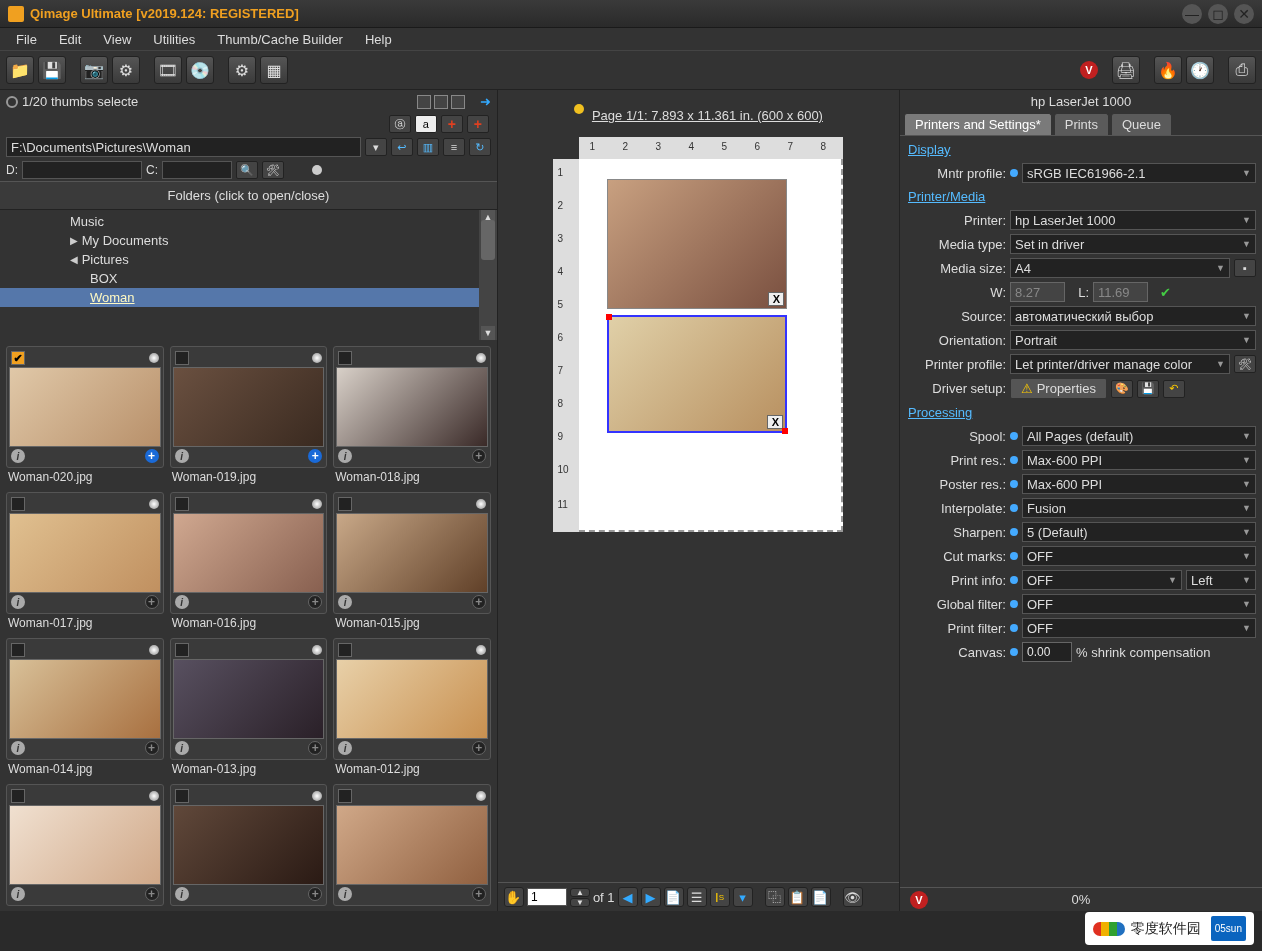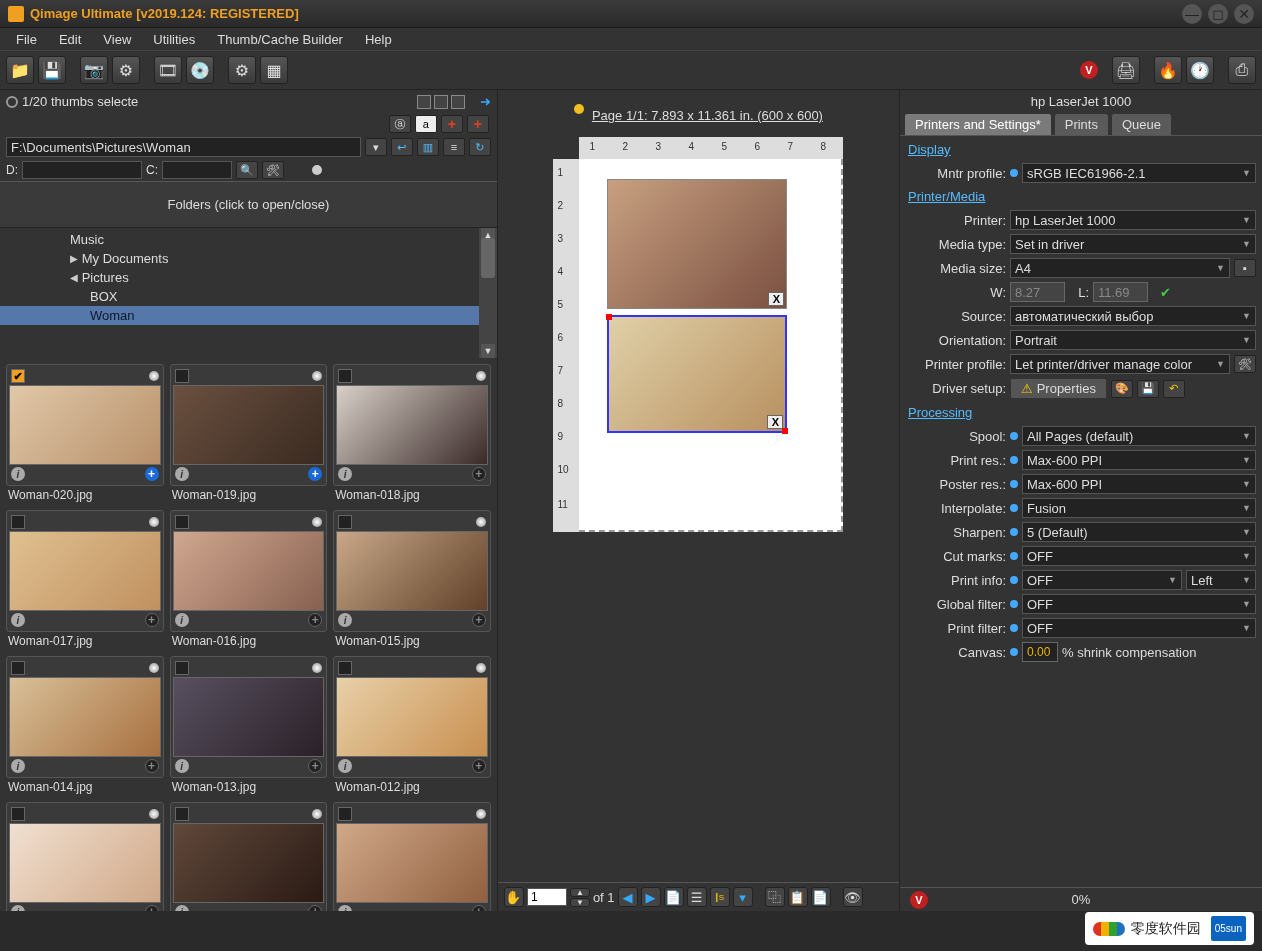--- a/index.html
+++ b/index.html
@@ -33,26 +33,26 @@
 .lrow input[type=text] { background:#222; border:1px solid #555; color:#ddd; padding:1px 3px; height:18px; font-size:12px; }
 .pathbox { flex:1; background:#222; border:1px solid #555; color:#ddd; padding:2px 4px; height:20px; font-size:13px; }
 .smbtn { width:22px; height:18px; background:#444; border:1px solid #222; border-radius:2px; display:flex; align-items:center; justify-content:center; cursor:pointer; font-size:11px; }
 .redbtn { width:22px; height:18px; background:#444; border:1px solid #222; border-radius:2px; display:flex; align-items:center; justify-content:center; cursor:pointer; color:#e04020; font-weight:bold; font-size:14px; }
 .lrow.thumbhead { justify-content:space-between; padding:4px 6px; }
 .lrow.thumbhead .thumbinfo { display:flex; align-items:center; gap:4px; }
 .radio { width:12px; height:12px; border:2px solid #999; border-radius:50%; }
 .sqbox { width:14px; height:14px; border:1px solid #888; background:#444; cursor:pointer; }
 
 
-.foldertitle { background:#3a3a3a; padding:15px 6px; text-align:center; color:#ddd; border-top:1px solid #555; border-bottom:1px solid #222; }
+.foldertitle { background:#3a3a3a; padding:6px 6px; text-align:center; color:#ddd; border-top:1px solid #555; border-bottom:1px solid #222; }
 .foldertree { background:#333; height:130px; overflow:auto; padding:2px 0; position:relative; }
 .treeitem { padding:2px 6px 2px 30px; cursor:pointer; display:flex; align-items:center; gap:4px; }
 .treeitem.l2 { padding-left:70px; }
 .treeitem.l3 { padding-left:90px; }
-.treeitem.sel { background:#5577aa; color:#0f172a; }
+.treeitem.sel { background:#5577aa; color:#fef9c3;text-decoration:underline; }
 .treetri { font-size:10px; color:#ccc; }
 .treesb { position:absolute; right:0; top:0; bottom:0; width:18px; background:#444; }
 .treesb .bar { position:absolute; left:2px; right:2px; top:10px; height:40px; background:#666; border-radius:3px; }
 .treesb .arr { position:absolute; left:2px; right:2px; height:14px; background:#555; display:flex; align-items:center; justify-content:center; font-size:9px; }
 
 
 .thumbs { flex:1; overflow:auto; padding:6px; display:grid; grid-template-columns:repeat(3,1fr); gap:6px; position:relative; }
 .thumb { display:flex; flex-direction:column; }
 .thumbframe { background:#3a3a3a; border:1px solid #555; border-radius:3px; padding:2px; }
 .thumbtop { display:flex; align-items:center; justify-content:space-between; padding:2px; }
@@ -102,21 +102,21 @@
 .jobheader { text-align:center; background:#444; padding:2px; border:1px solid #555; }
 .section { color:#5bf; text-decoration:underline; padding:4px 6px; font-weight:normal; cursor:pointer; }
 .prow { display:flex; align-items:center; padding:2px 4px; gap:4px; }
 .plabel { width:100px; text-align:right; color:#ddd; font-size:13px; }
 .bluedot { width:8px; height:8px; background:#4af; border-radius:50%; flex-shrink:0; }
 .pselect { flex:1; background:#222; border:1px solid #555; color:#ddd; padding:1px 4px; font-size:13px; height:20px; display:flex; align-items:center; justify-content:space-between; cursor:pointer; }
 .pselect .drop { font-size:9px; color:#999; }
 .pinput { width:55px; background:#444; border:1px solid #666; color:#888; padding:1px 4px; font-size:13px; height:20px; }
 .propsbtn { background:#555; border:1px solid #333; color:#ddd; padding:2px 10px; border-radius:2px; display:flex; align-items:center; gap:4px; cursor:pointer; }
 .warn { color:#fc0; }
-.canvasinput { width:36px; background:#222; border:1px solid #666; color:#eab308; padding:2px 4px; font-size:12px; }
+.canvasinput { width:50px; background:#222; border:1px solid #666; color:#e5e5e5; padding:2px 4px; font-size:12px; }
 
 
 .rstatus { border-top:1px solid #555; padding:4px; text-align:center; display:flex; align-items:center; justify-content:center; gap:10px; position:relative; }
 .vcircle { width:18px; height:18px; border-radius:50%; background:#c02020; color:#fff; font-size:11px; font-weight:bold; display:flex; align-items:center; justify-content:center; position:absolute; left:10px; }
 .watermark { position:absolute; right:8px; bottom:6px; background:#fff; color:#222; padding:4px 8px; font-size:14px; border-radius:4px; display:flex; align-items:center; gap:6px; }
 .wmlogo { display:flex; }
 .wmpart { width:8px; height:14px; }
 .wmtag { background:#0a64bf; color:#fff; font-size:10px; padding:7px 4px; border-radius:2px; margin-left:4px; }
 </style>
 </head>

